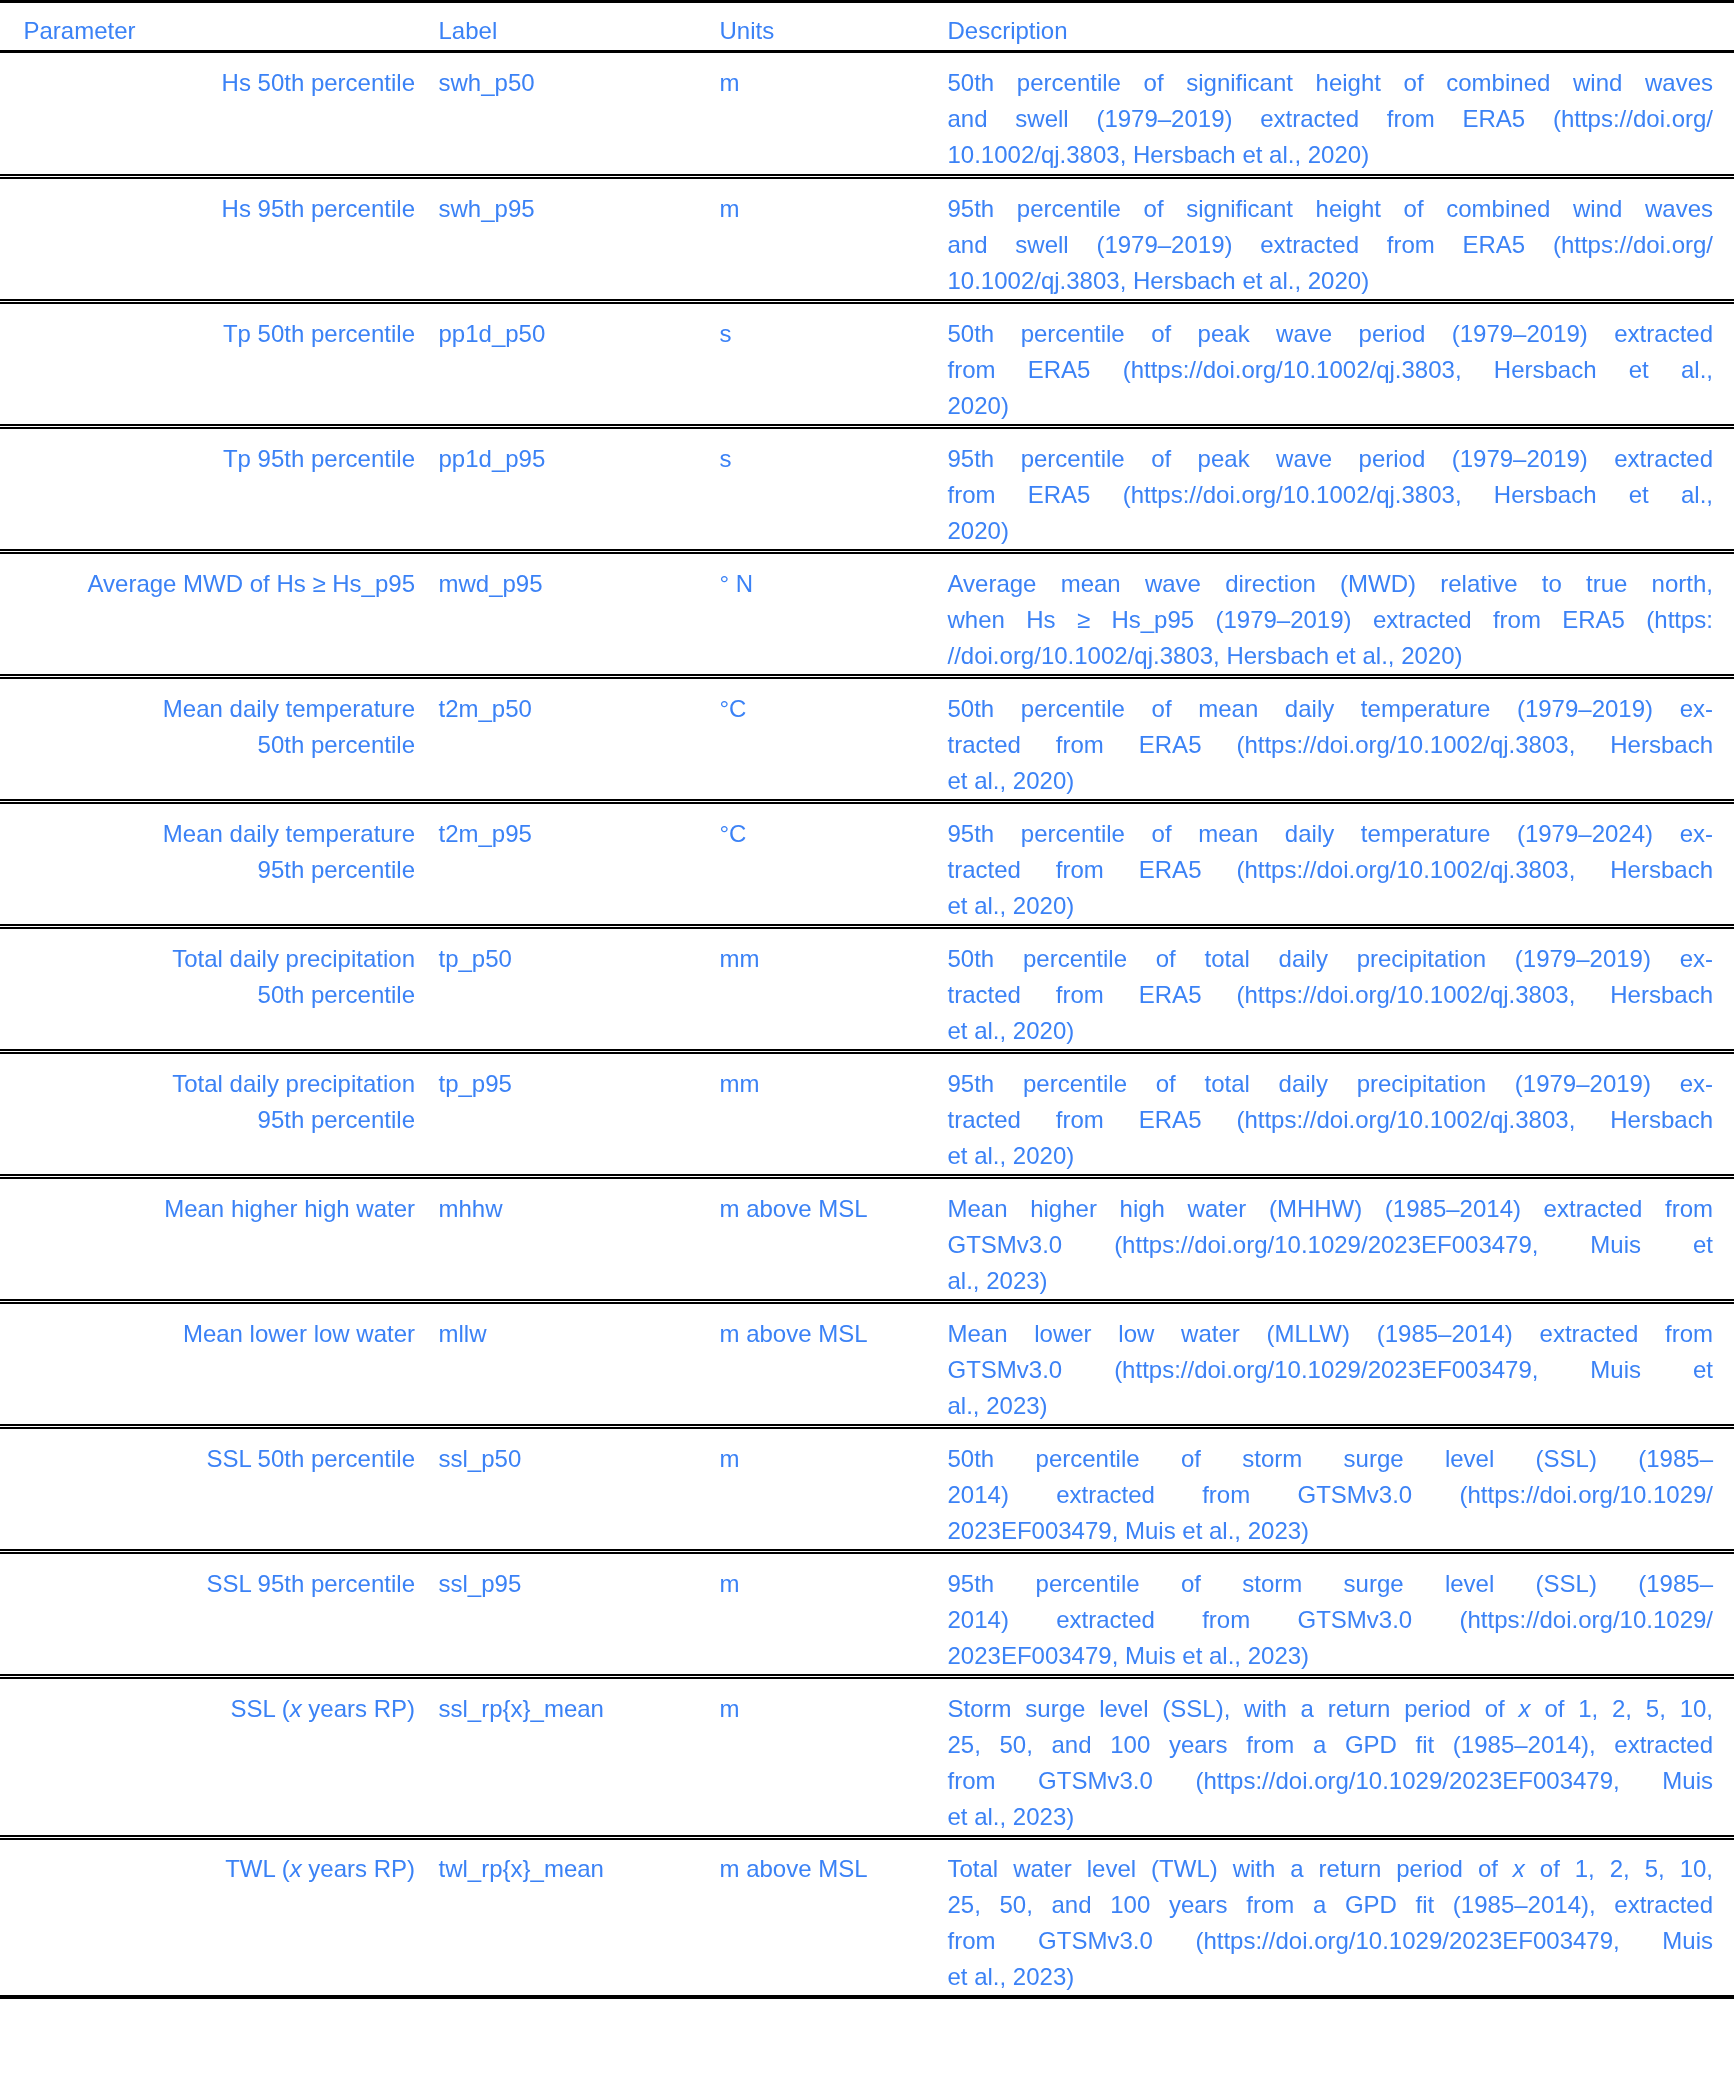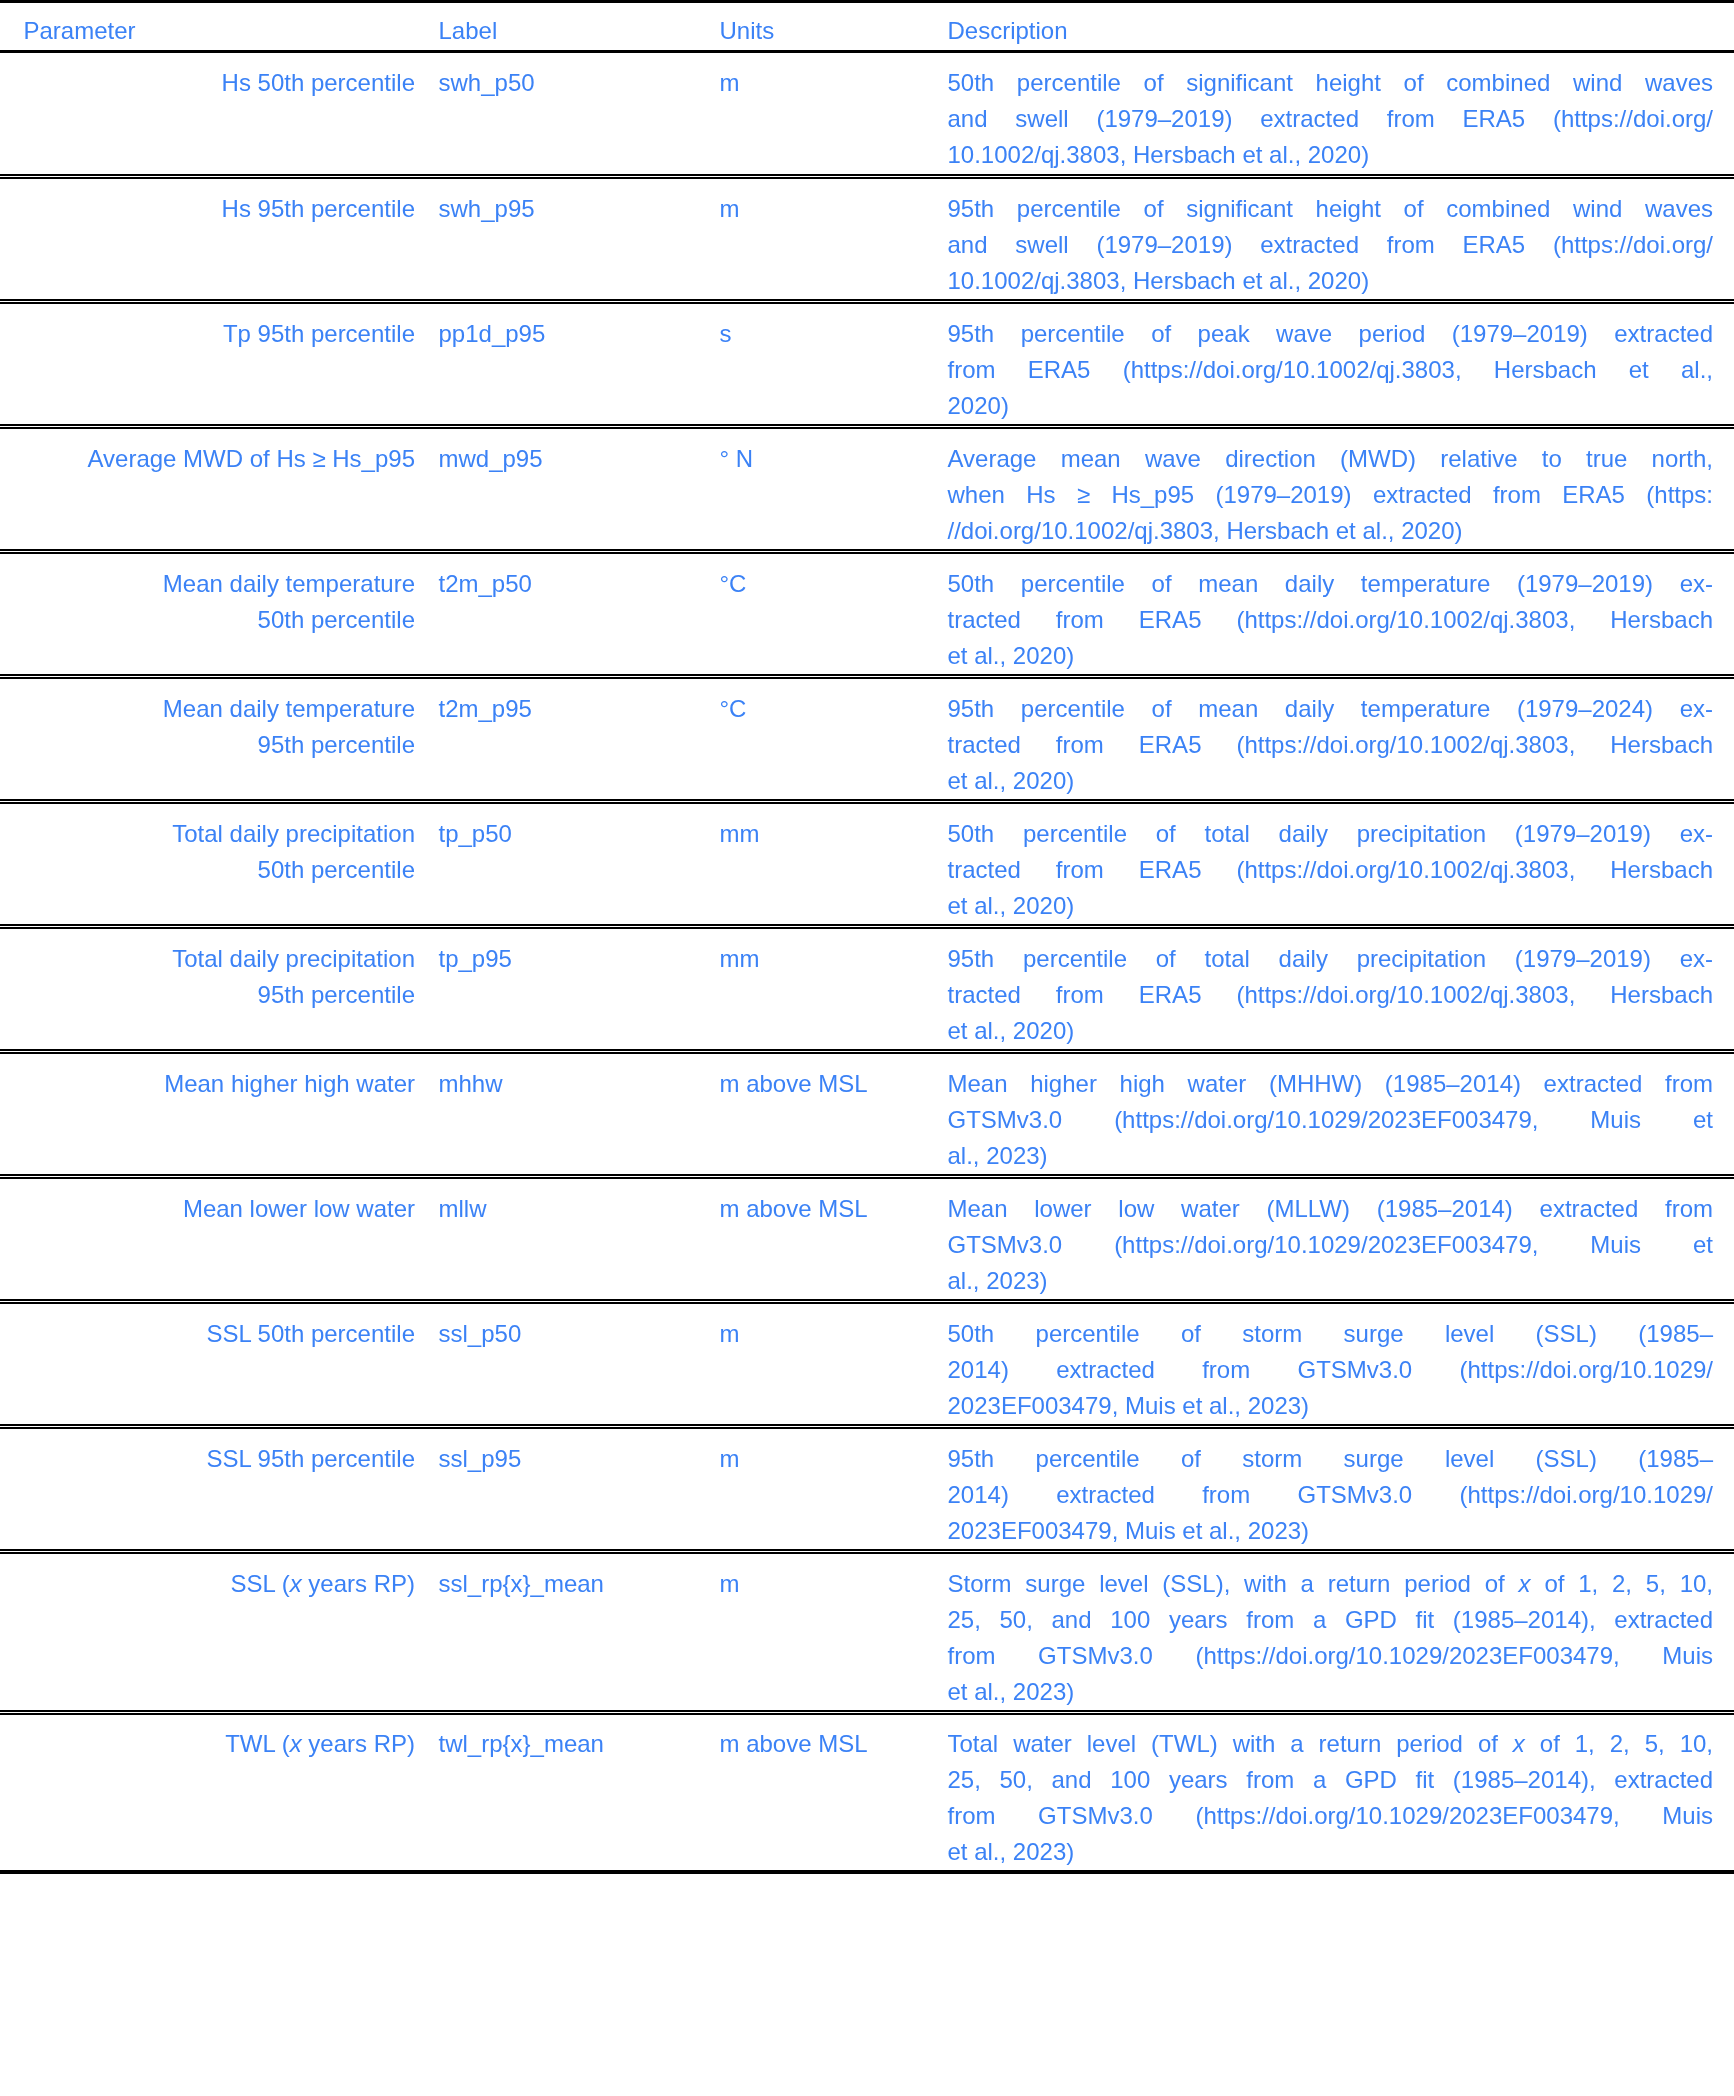--- a/index.html
+++ b/index.html
@@ -93,20 +93,32 @@
     <td class="c-label">swh_p95</td>
     <td class="c-units">m</td>
     <td class="c-desc">
             <div class="jline">95th percentile of significant height of combined wind waves</div>
             <div class="jline">and swell (1979–2019) extracted from ERA5 (https://doi.org/</div>
             <div class="jline last">10.1002/qj.3803, Hersbach et al., 2020)</div>
           </td>
   </tr>
         <tr>
     <td class="c-param">
+            <div class="pline">Tp 50th percentile</div>
+          </td>
+    <td class="c-label">pp1d_p50</td>
+    <td class="c-units">s</td>
+    <td class="c-desc">
+            <div class="jline">50th percentile of peak wave period (1979–2019) extracted</div>
+            <div class="jline">from ERA5 (https://doi.org/10.1002/qj.3803, Hersbach et al.,</div>
+            <div class="jline last">2020)</div>
+          </td>
+  </tr>
+        <tr>
+    <td class="c-param">
             <div class="pline">Tp 95th percentile</div>
           </td>
     <td class="c-label">pp1d_p95</td>
     <td class="c-units">s</td>
     <td class="c-desc">
             <div class="jline">95th percentile of peak wave period (1979–2019) extracted</div>
             <div class="jline">from ERA5 (https://doi.org/10.1002/qj.3803, Hersbach et al.,</div>
             <div class="jline last">2020)</div>
           </td>
   </tr>

